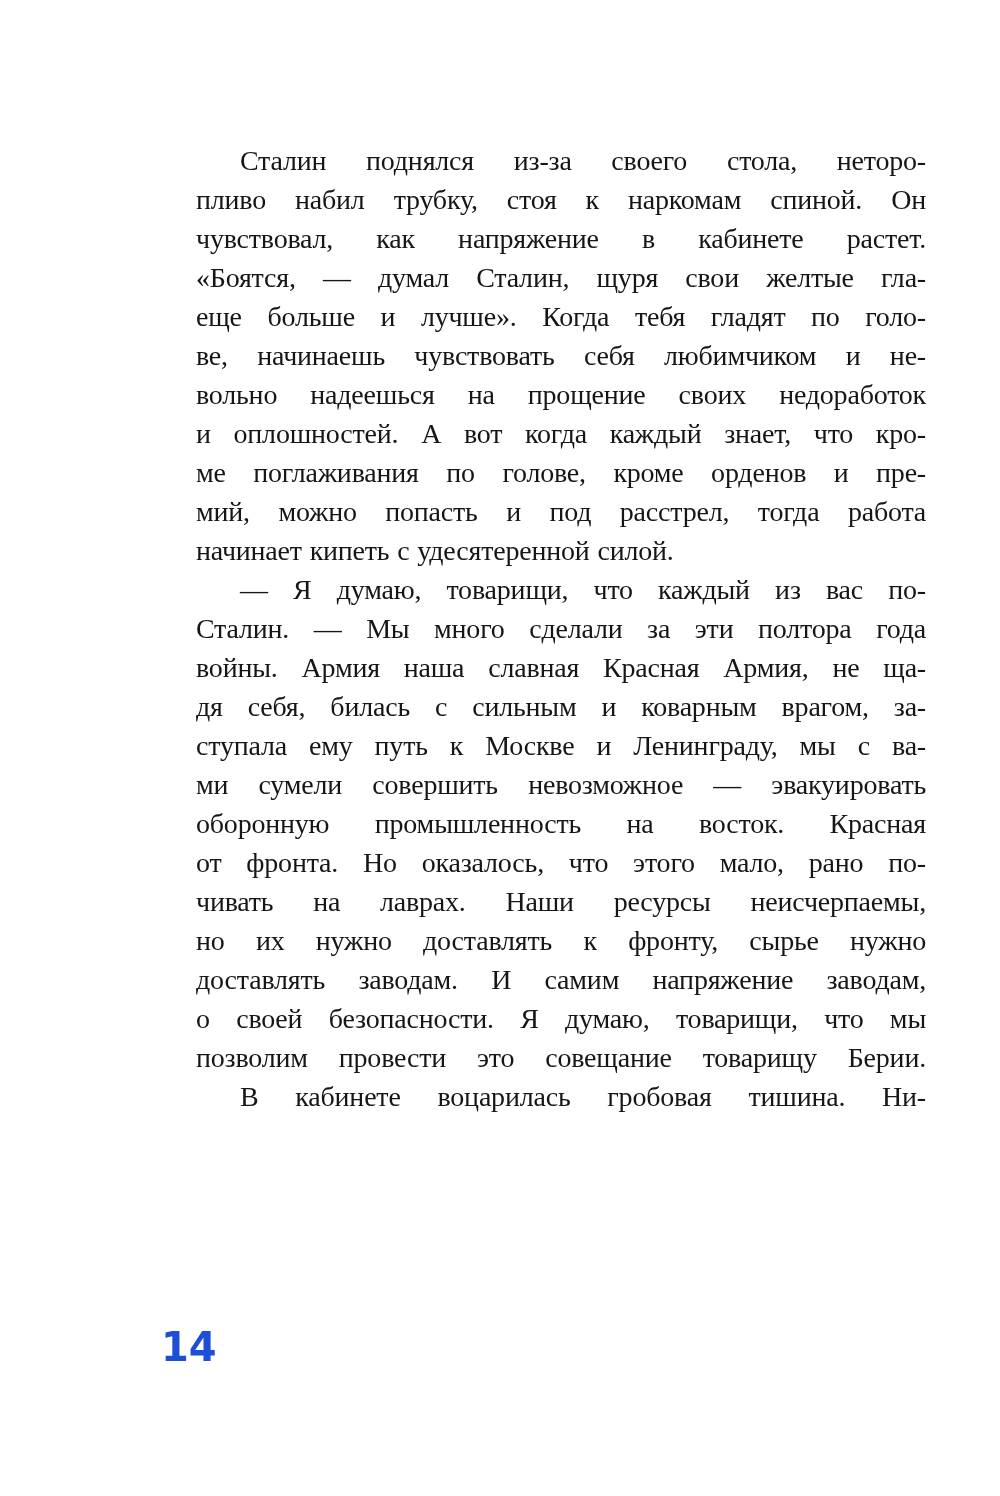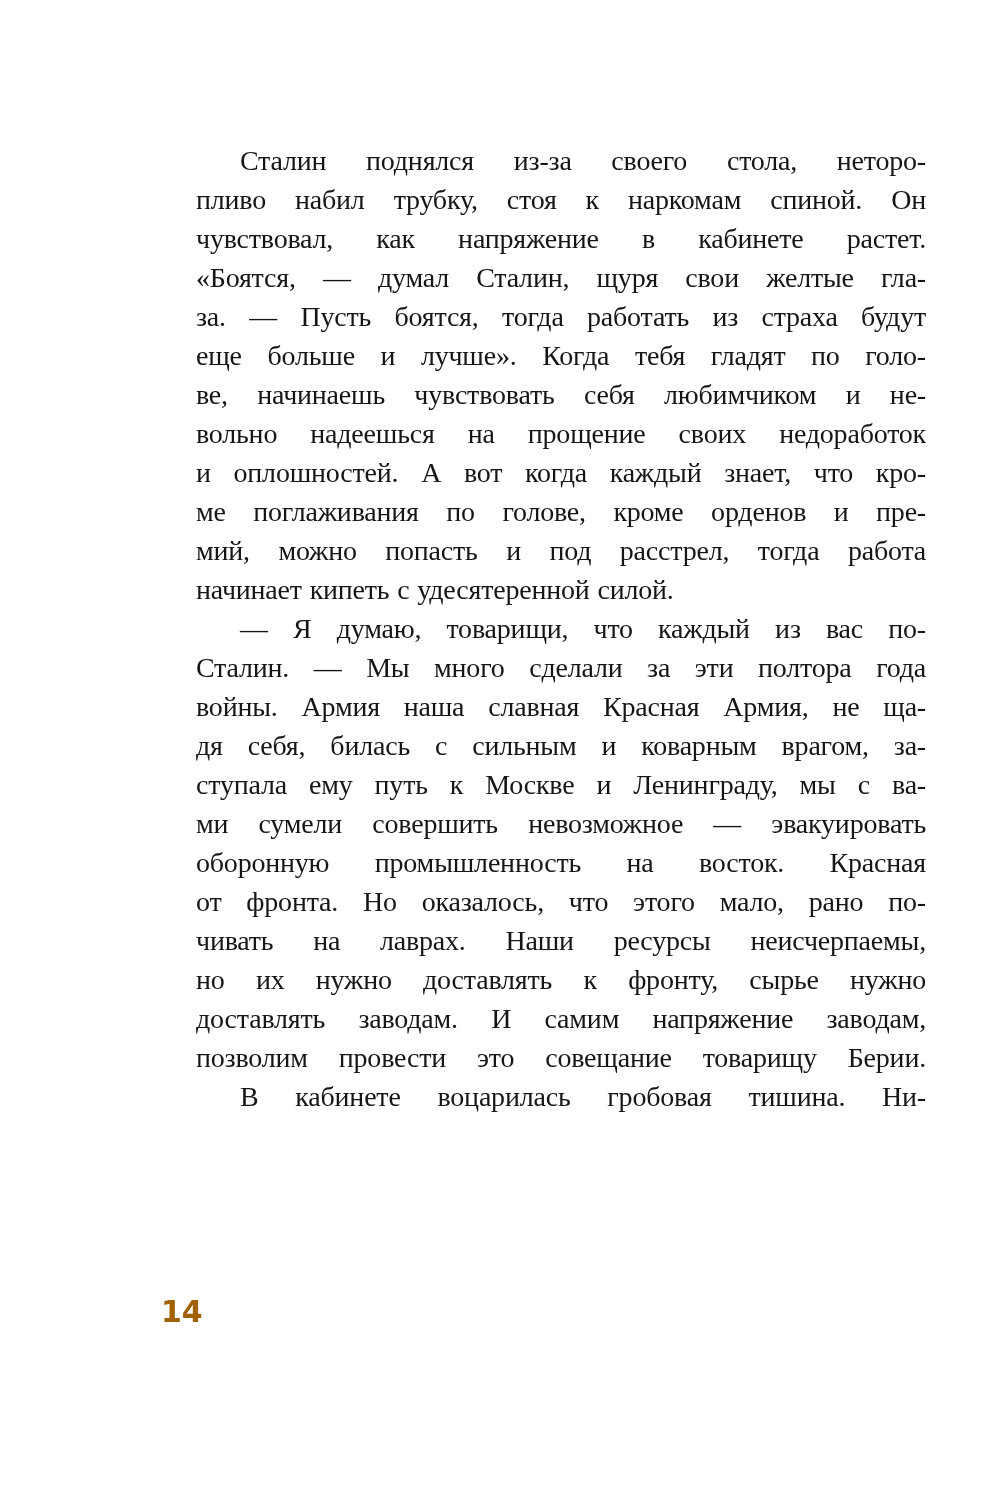--- a/index.html
+++ b/index.html
@@ -49,59 +49,59 @@
     display: inline-block;
     width: 100%;
     height: 0;
   }
   .line.indent {
     text-indent: 44px;
   }
   .page-number {
     position: absolute;
     left: 161px;
-    top: 1292px;
+    top: 1328px;
     font-family: "DejaVu Sans", "Liberation Sans", sans-serif;
     font-weight: 700;
-    font-size: 30px;
+    font-size: 40px;
     line-height: 39px;
-    color: #a16207;
+    color: #1d4ed8;
   }
 </style>
 </head>
 <body>
 
 <div class="page">
   <div class="text-block" id="text-block">
       <div class="paragraph">
         <div class="line indent stretch">Сталин поднялся из-за своего стола, неторо-</div>
         <div class="line stretch">пливо набил трубку, стоя к наркомам спиной. Он</div>
         <div class="line stretch">чувствовал, как напряжение в кабинете растет.</div>
         <div class="line stretch">«Боятся, — думал Сталин, щуря свои желтые гла-</div>
-        <div class="line stretch">за. — Пусть боятся, тогда работать из страха будут</div>
         <div class="line stretch">еще больше и лучше». Когда тебя гладят по голо-</div>
         <div class="line stretch">ве, начинаешь чувствовать себя любимчиком и не-</div>
         <div class="line stretch">вольно надеешься на прощение своих недоработок</div>
         <div class="line stretch">и оплошностей. А вот когда каждый знает, что кро-</div>
         <div class="line stretch">ме поглаживания по голове, кроме орденов и пре-</div>
         <div class="line stretch">мий, можно попасть и под расстрел, тогда работа</div>
         <div class="line">начинает кипеть с удесятеренной силой.</div>
       </div>
       <div class="paragraph">
         <div class="line indent stretch">— Я думаю, товарищи, что каждый из вас по-</div>
         <div class="line stretch">Сталин. — Мы много сделали за эти полтора года</div>
         <div class="line stretch">войны. Армия наша славная Красная Армия, не ща-</div>
         <div class="line stretch">дя себя, билась с сильным и коварным врагом, за-</div>
         <div class="line stretch">ступала ему путь к Москве и Ленинграду, мы с ва-</div>
         <div class="line stretch">ми сумели совершить невозможное — эвакуировать</div>
         <div class="line stretch">оборонную промышленность на восток. Красная</div>
         <div class="line stretch">от фронта. Но оказалось, что этого мало, рано по-</div>
         <div class="line stretch">чивать на лаврах. Наши ресурсы неисчерпаемы,</div>
         <div class="line stretch">но их нужно доставлять к фронту, сырье нужно</div>
         <div class="line stretch">доставлять заводам. И самим напряжение заводам,</div>
+        <div class="line stretch">о своей безопасности. Я думаю, товарищи, что мы</div>
         <div class="line stretch">позволим провести это совещание товарищу Берии.</div>
       </div>
       <div class="paragraph">
         <div class="line indent stretch">В кабинете воцарилась гробовая тишина. Ни-</div>
       </div>
     </div>
   <div class="page-number">14</div>
 </div>
 
 </body></html>

